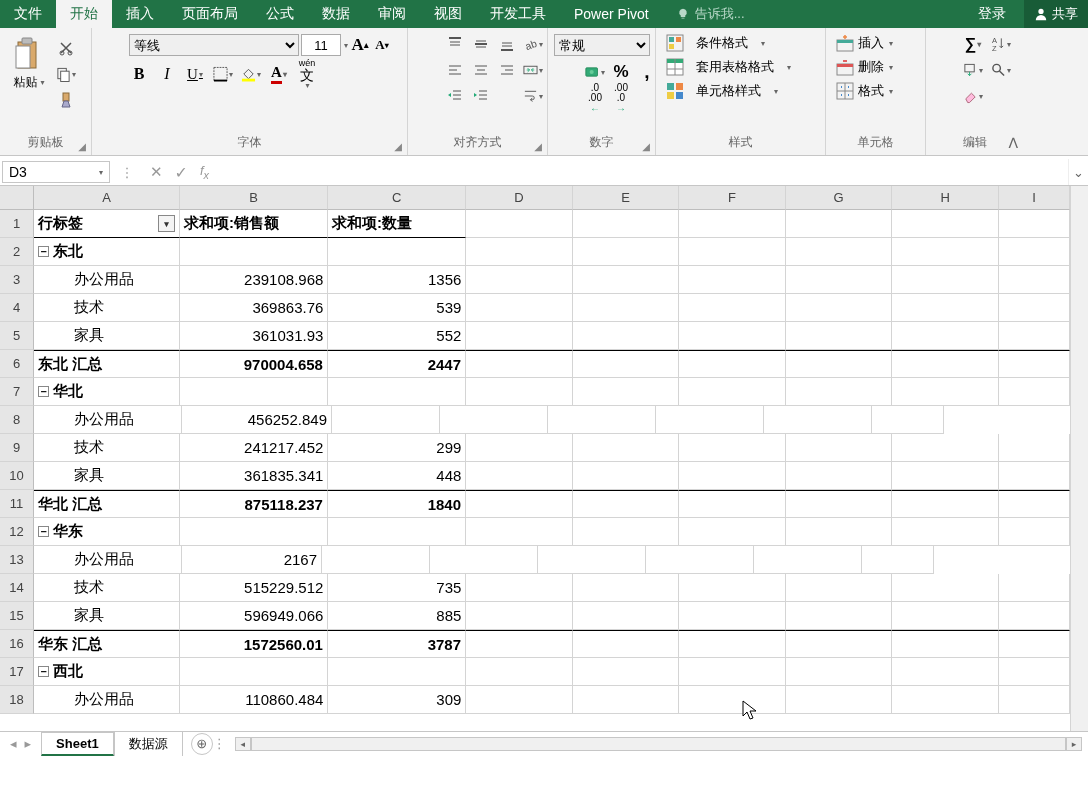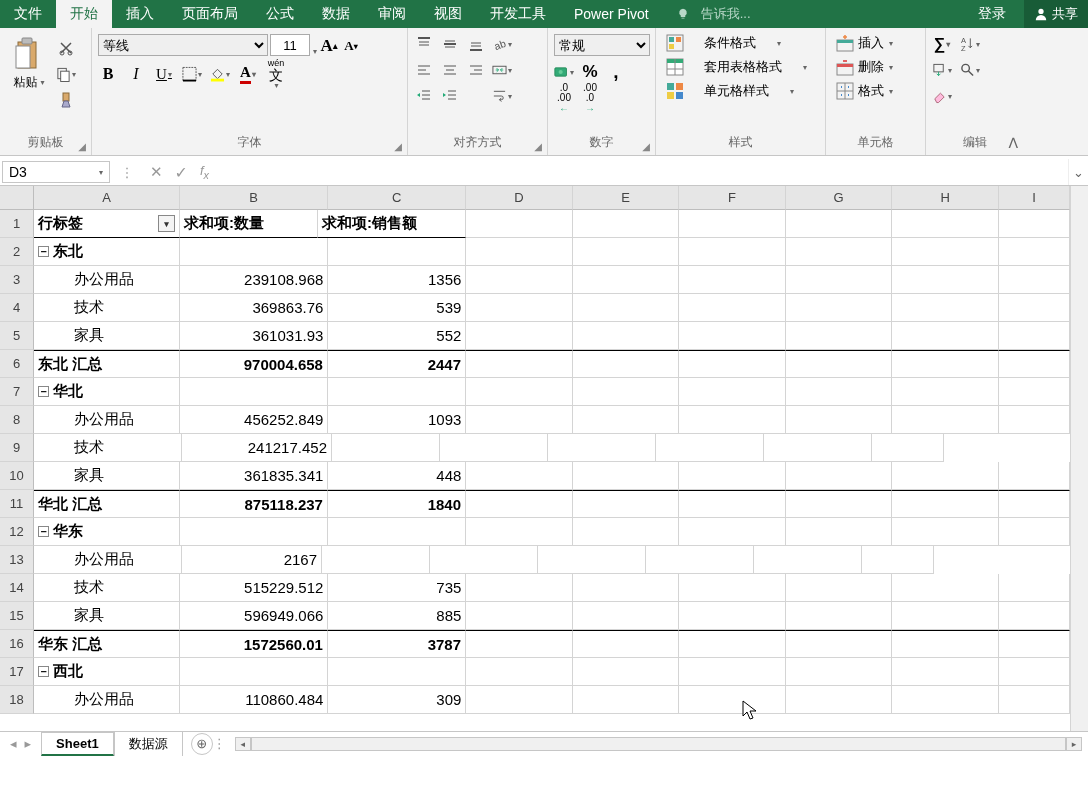--- a/index.html
+++ b/index.html
@@ -3,43 +3,43 @@
 <meta charset="utf-8">
 <style>
 * { margin: 0; padding: 0; box-sizing: border-box; }
 body { font-family: "Microsoft YaHei", "SimSun", sans-serif; font-size: 13px; background: #fff; overflow: hidden; width: 1088px; height: 808px; }
 
 
 .menubar { background: #217346; color: #fff; height: 28px; display: flex; align-items: stretch; }
 .menubar .item { padding: 0 14px; display: flex; align-items: center; cursor: pointer; font-size: 14px; }
 .menubar .item.active { background: #f3f3f3; color: #217346; }
 .menubar .share { margin-left: 4px; background: #185c37; display: flex; align-items: center; padding: 0 10px; gap: 4px; }
-.menubar .tellme { color: #b8d8c8; display:flex; align-items:center; gap:12px; padding:0 14px;}
+.menubar .tellme { color: #b8d8c8; display:flex; align-items:center; gap:6px; padding:0 14px;}
 .menubar .bulb { width:12px; height:12px; }
 
 
 .ribbon { background: #f3f3f3; height: 128px; display: flex; border-bottom: 1px solid #c6c6c6; }
 .group { border-right: 1px solid #d4d4d4; display:flex; flex-direction:column; position:relative; }
 .group-body { flex:1; display:flex; align-items:flex-start; padding:4px 6px; gap:4px; }
 .group-label { font-size:12px; color:#666; text-align:center; padding: 2px 0 4px 0; position:relative; }
 .group-launch { position:absolute; right:2px; bottom:2px; width:14px; height:14px; font-size:10px; color:#888; display:flex; align-items:center; justify-content:center; cursor:pointer;}
 
 .bigbtn { display:flex; flex-direction:column; align-items:center; width:46px; padding-top:4px; cursor:pointer; }
 .bigbtn .lbl { font-size:12px; margin-top:2px; display:flex; align-items:center; gap:2px;}
-.row { display:flex; align-items:flex-end; gap:2px; }
+.row { display:flex; align-items:center; gap:2px;margin-left:31px; }
 
 .btnicon { width:20px; height:20px; display:flex; align-items:center; justify-content:center; cursor:pointer; }
 .dd { font-size:8px; color:#666; margin-left:1px; }
 
 select.fontname { width:170px; height:22px; font-size:13px; border:1px solid #aaa; }
 input.fontsize { width:40px; height:22px; border:1px solid #aaa; text-align:center; font-size:13px; }
 
 .clipboard-icons { display:flex; flex-direction:column; gap:6px; padding-top:6px; }
 
-.styles-col .srow { display:flex; align-items:center; gap:20px; font-size:13px; padding:2px 4px; cursor:pointer;text-align:center; }
+.styles-col .srow { display:flex; align-items:center; gap:12px; font-size:13px; padding:2px 4px; cursor:pointer;text-align:center; }
 .cells-col .srow { display:flex; align-items:center; gap:4px; font-size:13px; padding:2px 4px; cursor:pointer; }
 
 .collapse-chevron { position:absolute; right:6px; bottom:4px; font-size:14px; color:#666; cursor:pointer; }
 
 
 .fxbar { display:flex; height:27px; border-bottom:1px solid #c6c6c6; align-items:stretch; margin-top:3px;}
 .namebox { width:108px; border:1px solid #c6c6c6; margin:2px; display:flex; align-items:center; padding:0 6px; font-size:14px; justify-content:space-between; }
 .fxsep { width:30px; display:flex; align-items:center; justify-content:center; color:#999; }
 .fxbtns { display:flex; align-items:center; gap:12px; padding:0 8px; color:#999; }
 .fxinput { flex:1; border:none; padding:0 6px; font-size:14px; }
@@ -487,22 +487,22 @@
         <div class="colhdr" style="width: 108px;">G</div>
         <div class="colhdr" style="width: 108px;">H</div>
         <div class="colhdr" style="width: 72px;">I</div>
       </div>
     <div id="grid-body">
         <div class="row-cells">
           <div class="cell pivothdr" style="width: 148px; display: flex; align-items: center;">
             <span>行标签</span>
             <span class="filter-btn"></span>
           </div>
+          <div class="cell pivothdr" style="width: 150px;">求和项:销售额</div>
           <div class="cell pivothdr" style="width: 140px;">求和项:数量</div>
-          <div class="cell pivothdr" style="width: 150px;">求和项:销售额</div>
           <div class="cell " style="width: 108px;"></div>
           <div class="cell " style="width: 108px;"></div>
           <div class="cell " style="width: 108px;"></div>
           <div class="cell " style="width: 108px;"></div>
           <div class="cell " style="width: 108px;"></div>
           <div class="cell " style="width: 72px;"></div>
         </div>
         <div class="row-cells">
           <div class="cell bold" style="width: 148px;"><span class="expand-box">−</span>东北</div>
           <div class="cell num" style="width: 150px;"></div>
@@ -565,31 +565,31 @@
           <div class="cell " style="width: 108px;"></div>
           <div class="cell " style="width: 108px;"></div>
           <div class="cell " style="width: 108px;"></div>
           <div class="cell " style="width: 108px;"></div>
           <div class="cell " style="width: 108px;"></div>
           <div class="cell " style="width: 72px;"></div>
         </div>
         <div class="row-cells">
           <div class="cell indent1" style="width: 148px;">办公用品</div>
           <div class="cell num" style="width: 150px;">456252.849</div>
-          <div class="cell num" style="width: 140px;">1093</div>
           <div class="cell " style="width: 108px;"></div>
           <div class="cell " style="width: 108px;"></div>
           <div class="cell " style="width: 108px;"></div>
           <div class="cell " style="width: 108px;"></div>
           <div class="cell " style="width: 108px;"></div>
           <div class="cell " style="width: 72px;"></div>
         </div>
         <div class="row-cells">
           <div class="cell indent1" style="width: 148px;">技术</div>
           <div class="cell num" style="width: 150px;">241217.452</div>
+          <div class="cell num" style="width: 140px;">299</div>
           <div class="cell " style="width: 108px;"></div>
           <div class="cell " style="width: 108px;"></div>
           <div class="cell " style="width: 108px;"></div>
           <div class="cell " style="width: 108px;"></div>
           <div class="cell " style="width: 108px;"></div>
           <div class="cell " style="width: 72px;"></div>
         </div>
         <div class="row-cells">
           <div class="cell indent1" style="width: 148px;">家具</div>
           <div class="cell num" style="width: 150px;">361835.341</div>

